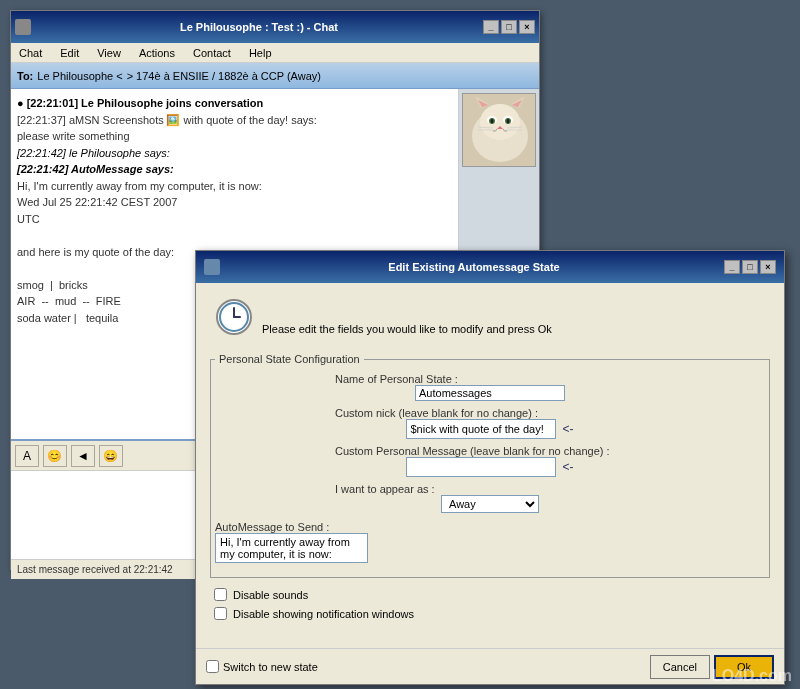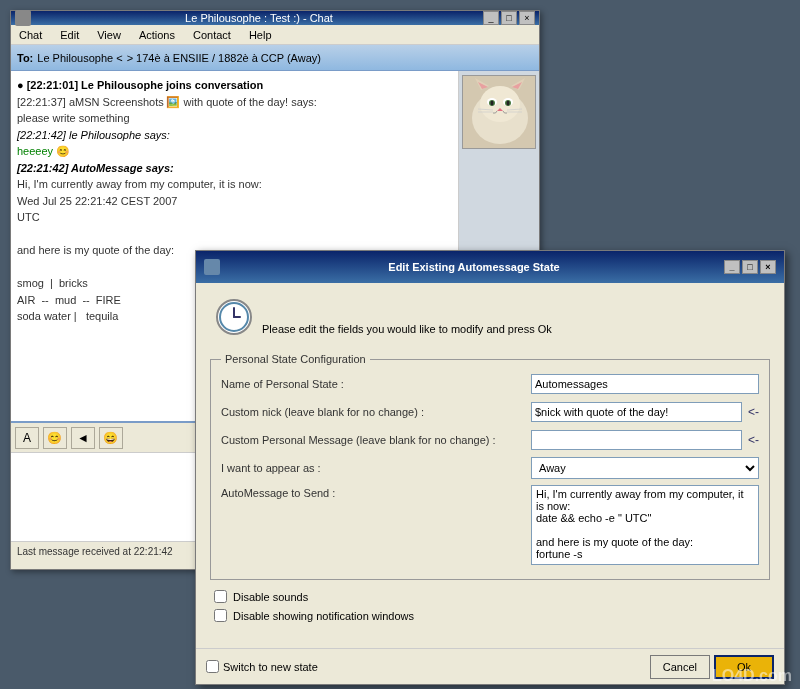--- a/index.html
+++ b/index.html
@@ -21,27 +21,27 @@
       width: 530px;
       height: 560px;
       background: #ece9d8;
       border: 1px solid #7a7a7a;
       box-shadow: 2px 2px 6px rgba(0,0,0,0.4);
     }
 
     .chat-titlebar {
       background: linear-gradient(to bottom, #0a246a, #3a6ea5);
       color: white;
-      height: 14px;
+      height: 32px;
       display: flex;
       align-items: center;
       justify-content: flex-start;
       padding: 0 4px;
       font-size: 11px;
-      font-weight: normal;
+      font-weight: bold;
     }
 
     .titlebar-title {
       flex: 1;
       text-align: center;
     }
 
     .titlebar-icon {
       width: 16px;
       height: 16px;
@@ -228,35 +228,36 @@
       position: relative;
       flex-shrink: 0;
     }
 
     .dialog-header-text {
       font-size: 11px;
     }
 
     .fieldset-group {
       border: 1px solid #999;
-      padding: 8px 10px;
+      padding: 8px 4px;
       margin-bottom: 10px;
     }
 
     .fieldset-legend {
       font-size: 11px;
       padding: 0 4px;
       color: #333;
     }
 
     .form-row {
       display: flex;
       align-items: center;
       margin-bottom: 6px;
       min-height: 22px;
+      flex-direction: column;
     }
 
     .form-label {
       width: 310px;
       font-size: 11px;
       color: #333;
       flex-shrink: 0;
     }
 
     .form-input {
@@ -409,21 +410,20 @@
     <span>Le Philousophe &lt;</span>
     <span style="margin-left:4px;">&gt; 174è à ENSIIE / 1882è à CCP (Away)</span>
   </div>
 
   <div class="chat-content">
     <div class="chat-messages">
       <div class="msg-bold">● [22:21:01] Le Philousophe joins conversation</div>
       <div><span class="msg-normal">[22:21:37] aMSN Screenshots 🖼️ with quote of the day! says:</span></div>
       <div class="msg-normal">please write something</div>
       <div><em>[22:21:42] le Philousophe says:</em></div>
-      <div class="msg-green">heeeey 😊</div>
       <div><strong><em>[22:21:42] AutoMessage says:</em></strong></div>
       <div class="msg-normal">Hi, I'm currently away from my computer, it is now:</div>
       <div class="msg-normal">Wed Jul 25 22:21:42 CEST 2007</div>
       <div class="msg-normal">UTC</div>
       <div>&nbsp;</div>
       <div class="msg-normal">and here is my quote of the day:</div>
       <div class="msg-normal" style="text-align:center; margin-left:60px;">EARTH</div>
       <div class="msg-normal">smog &nbsp;| &nbsp;bricks</div>
       <div class="msg-normal">AIR &nbsp;-- &nbsp;mud &nbsp;-- &nbsp;FIRE</div>
       <div class="msg-normal">soda water | &nbsp; tequila</div>

